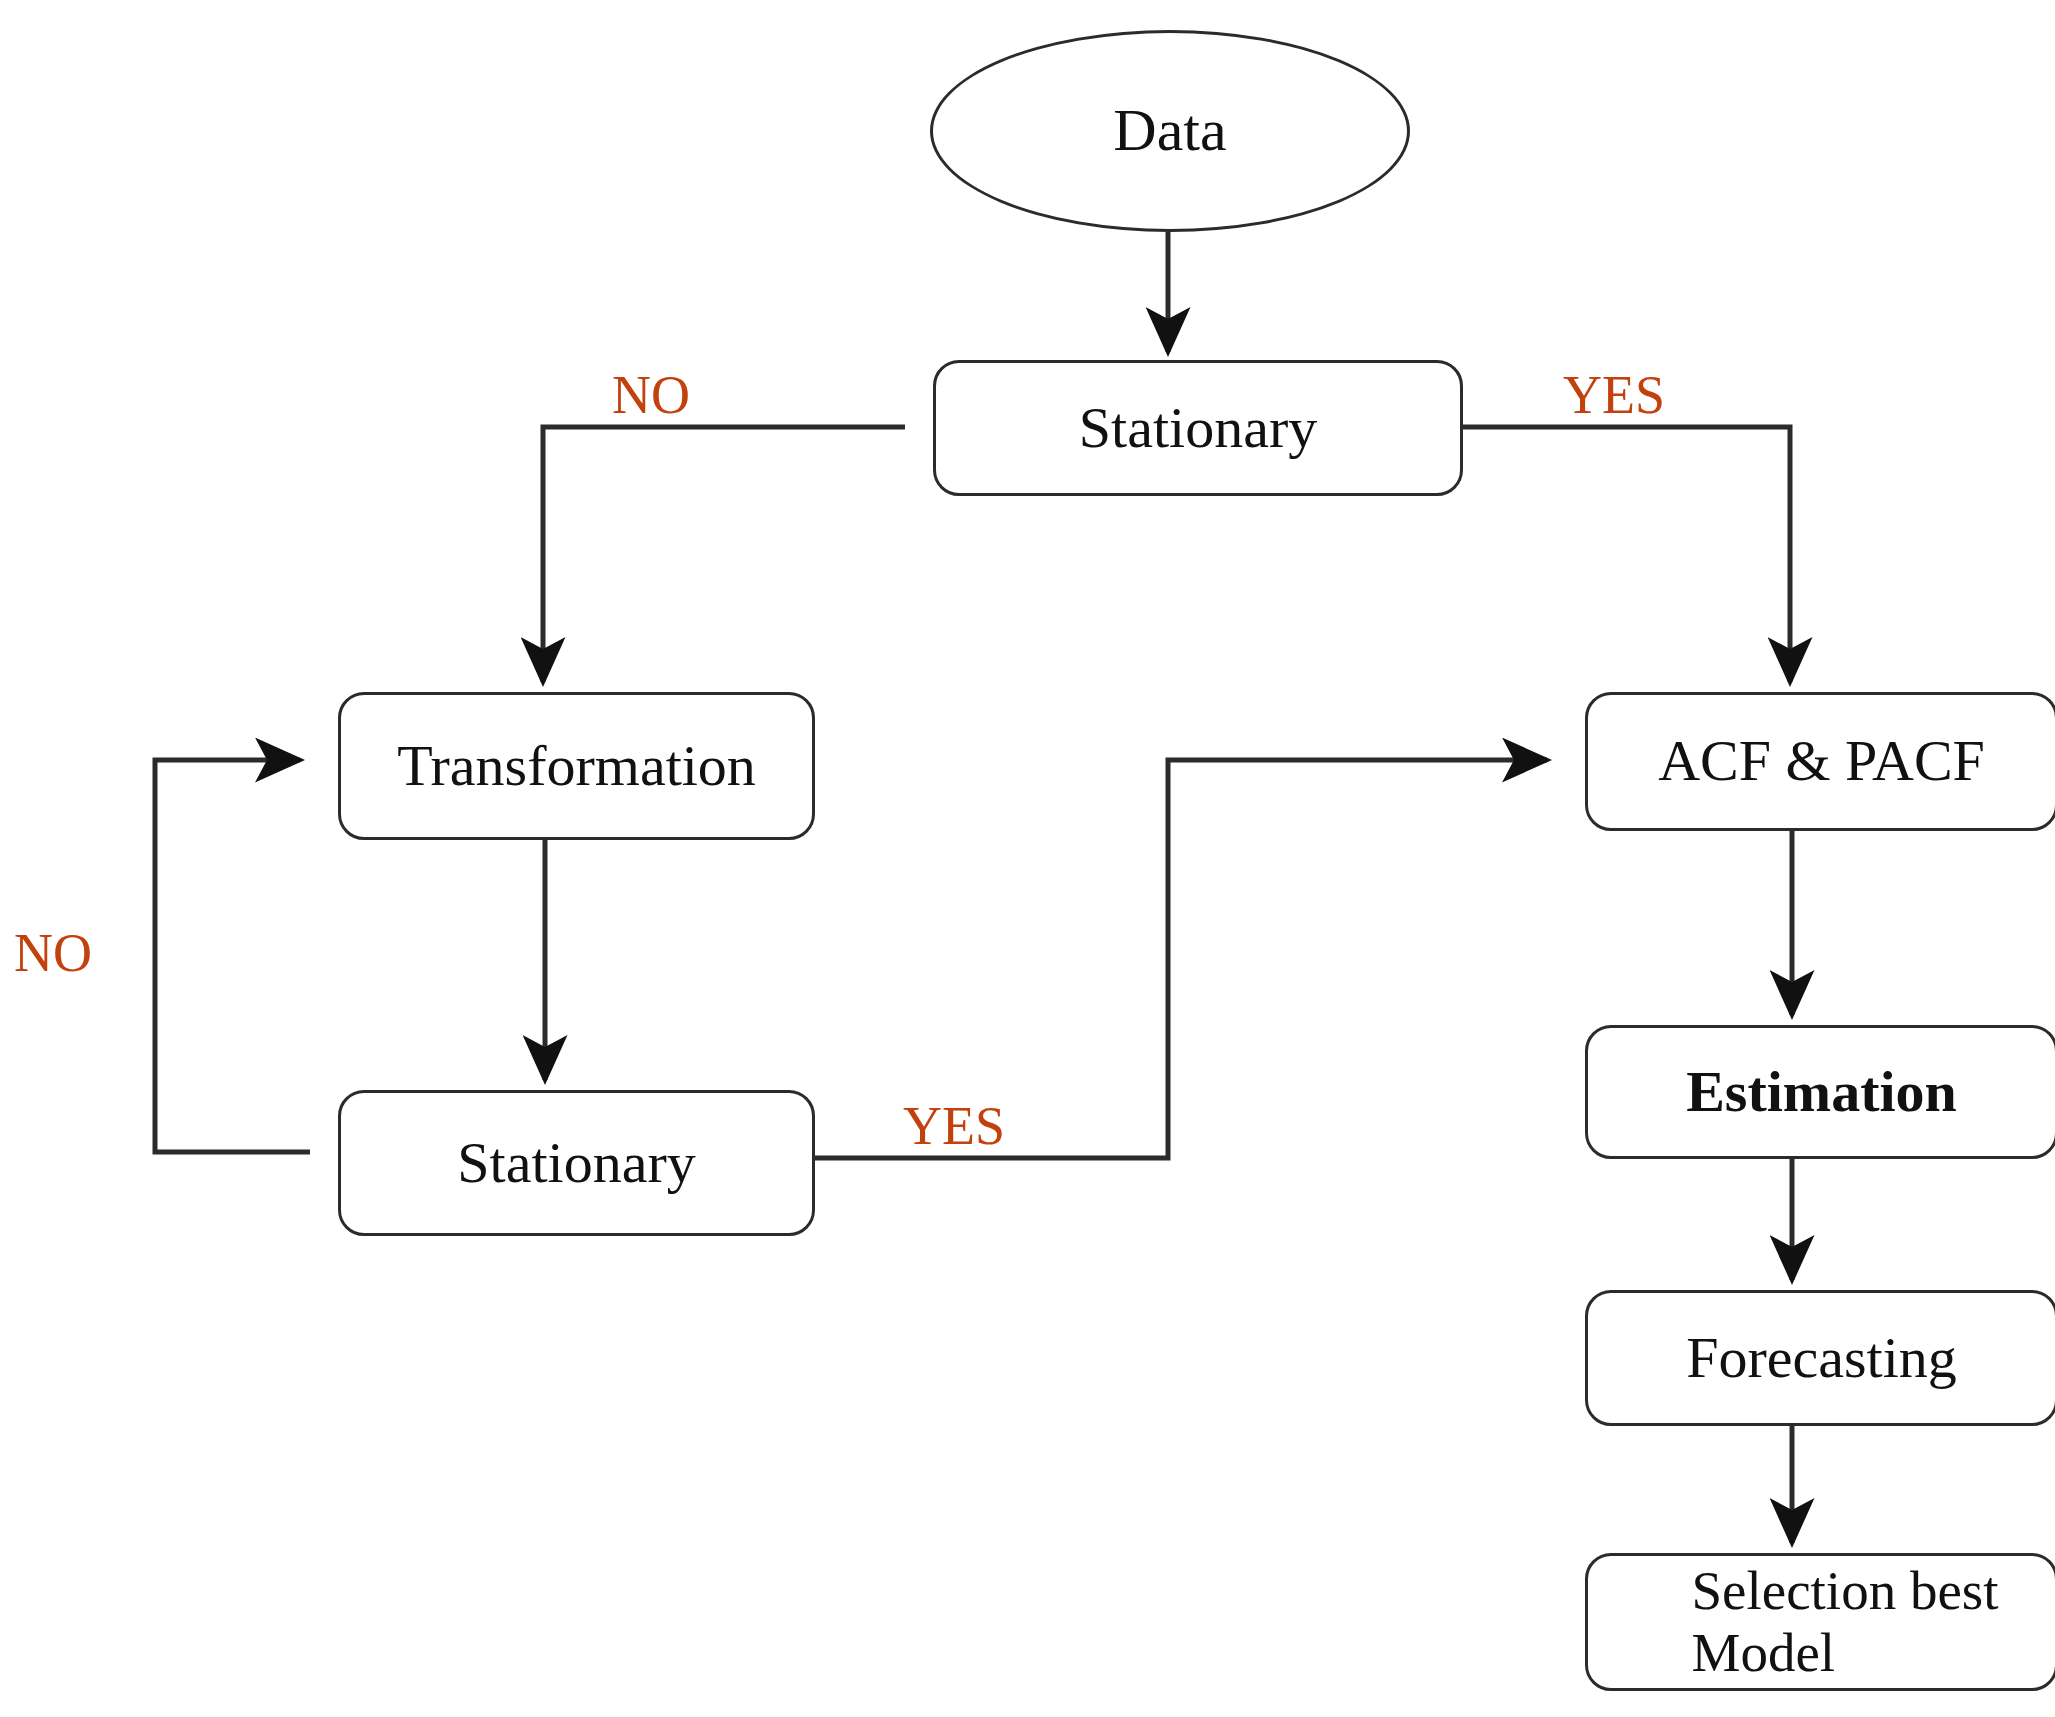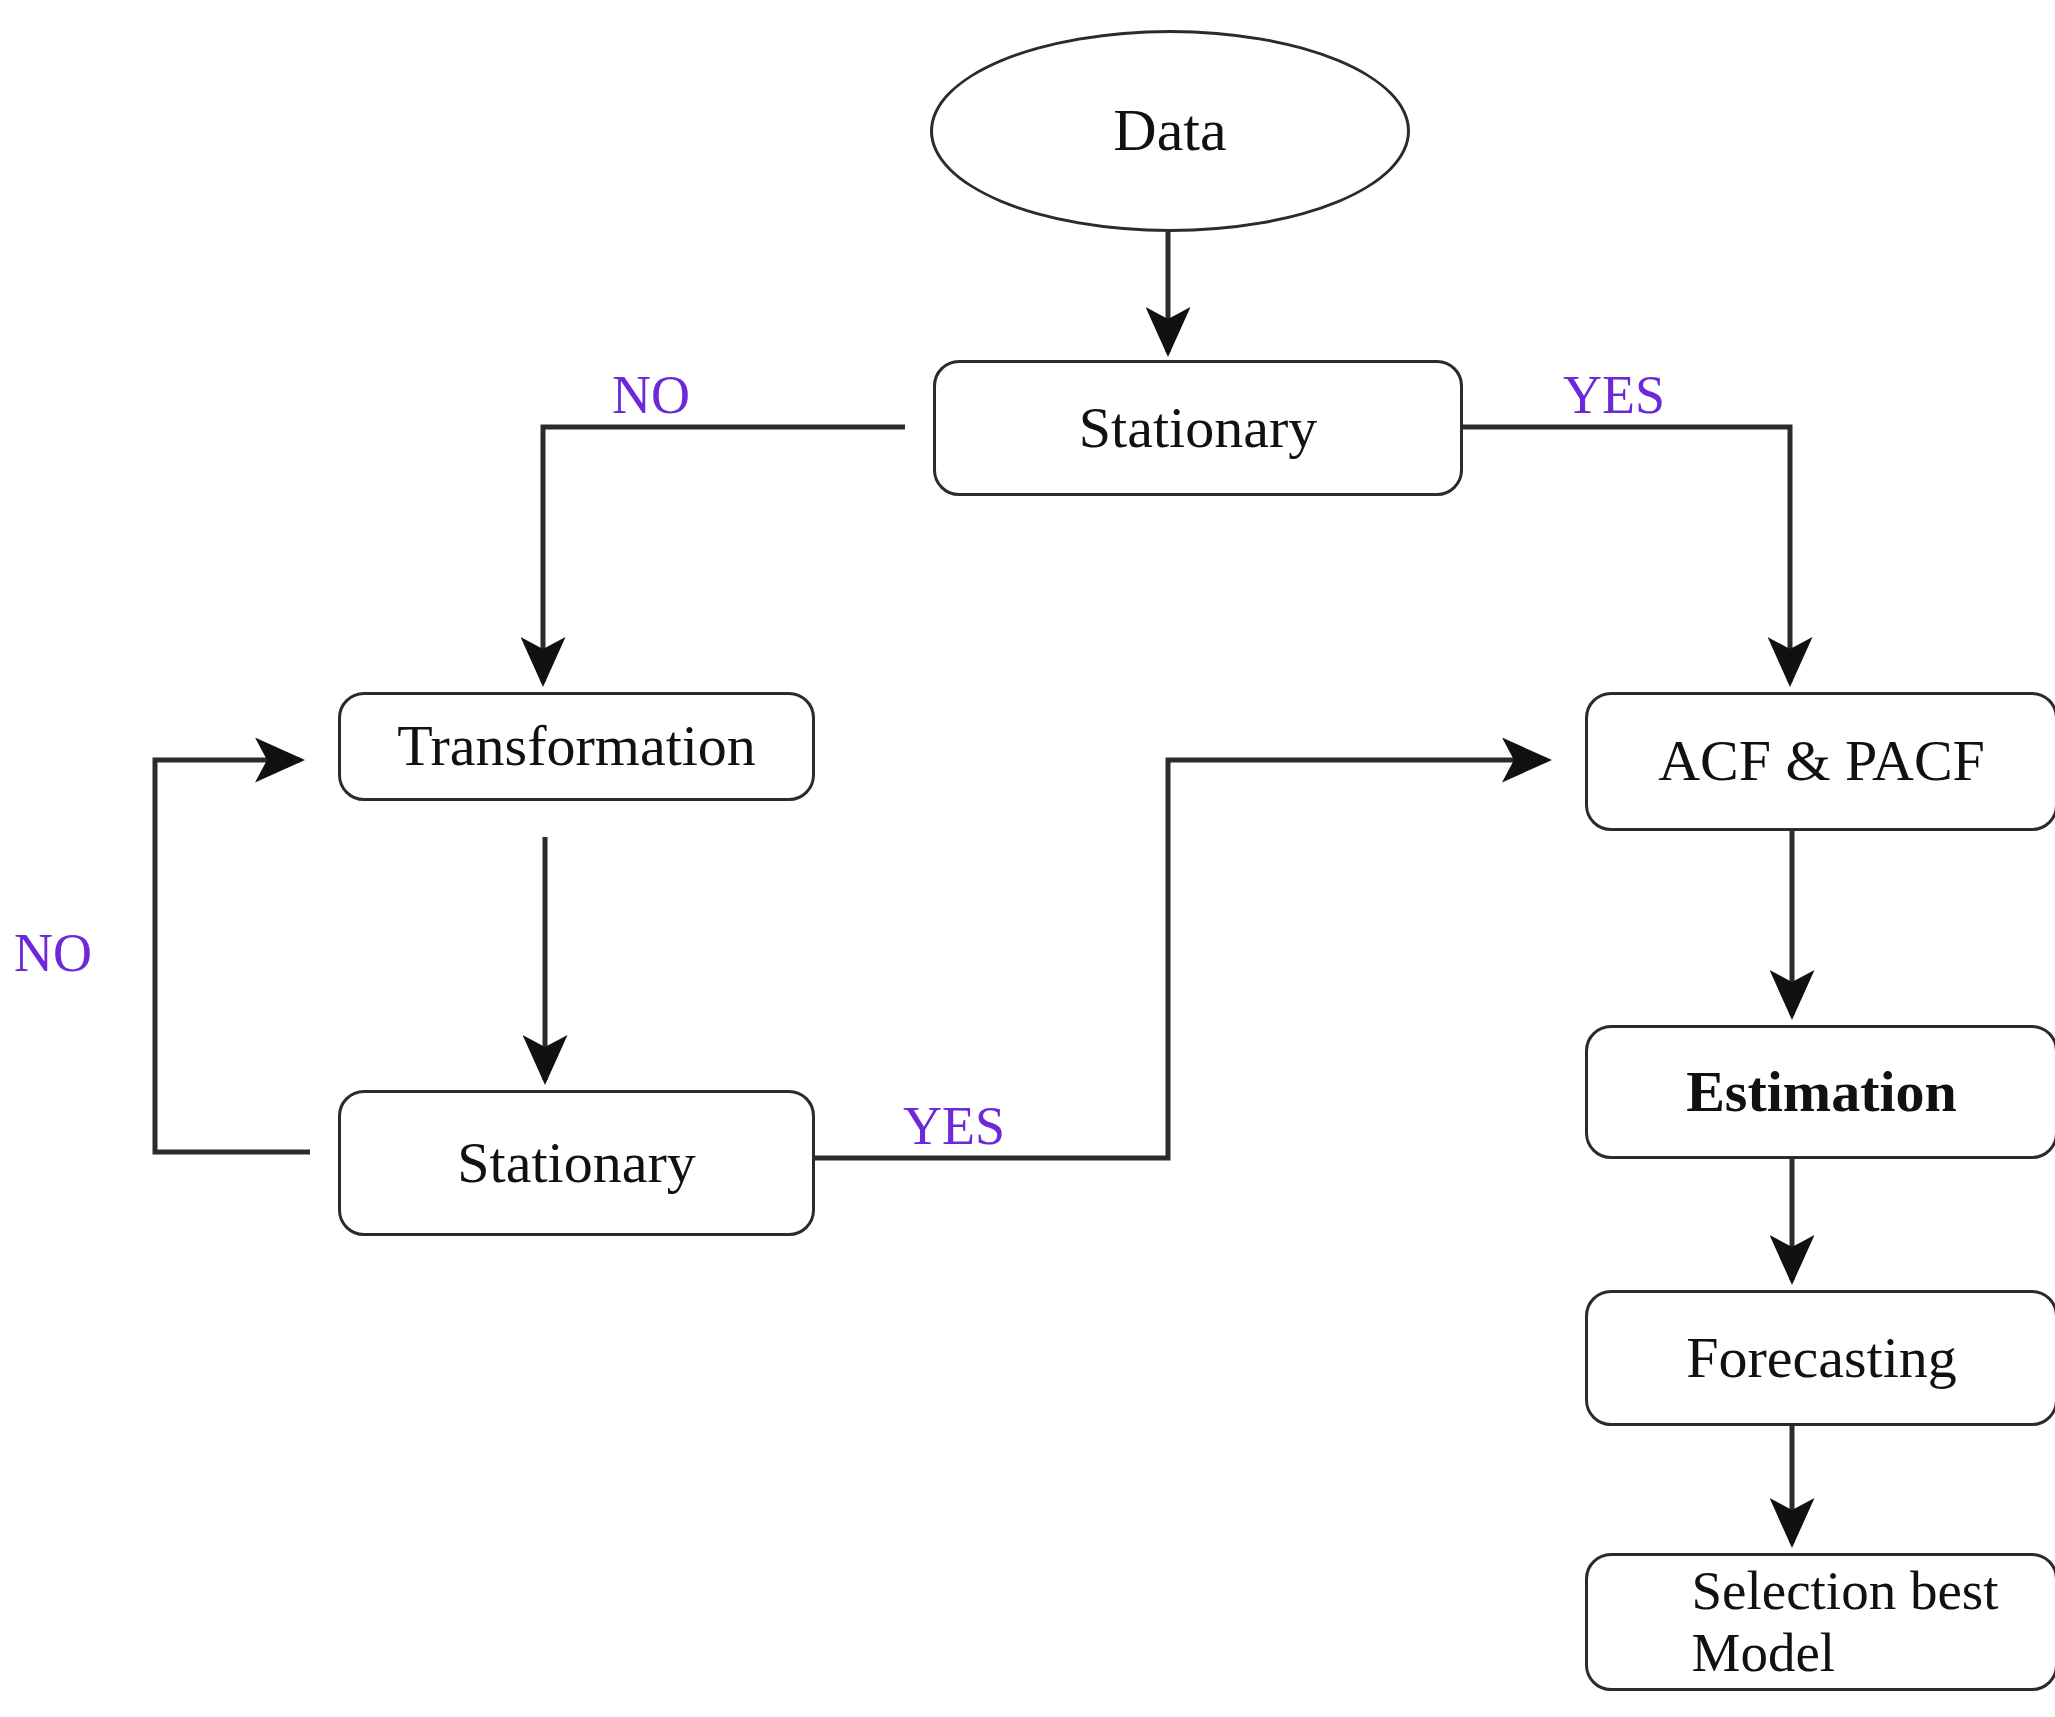--- a/index.html
+++ b/index.html
@@ -43,30 +43,30 @@
     border-radius: 50%;
     border-width: 3px;
   }
   .node-label {
     display: block;
     white-space: pre-line;
     padding: 0 10px;
   }
   .edge-label {
     position: absolute;
-    color: #6d28d9;
+    color: #c2410c;
     white-space: nowrap;
     z-index: 3;
     background: transparent;
   }
 
   
   #node-data        { left: 930px;  top: 30px;   width: 480px; height: 202px; font-size: 60px; }
   #node-stationary-1{ left: 905px;  top: 360px;  width: 530px; height: 136px; font-size: 58px; }
-  #node-transform   { left: 310px;  top: 692px;  width: 477px; height: 109px; font-size: 58px; }
+  #node-transform   { left: 310px;  top: 692px;  width: 477px; height: 148px; font-size: 58px; }
   #node-acf-pacf    { left: 1557px; top: 692px;  width: 473px; height: 139px; font-size: 58px; }
   #node-stationary-2{ left: 310px;  top: 1090px; width: 477px; height: 146px; font-size: 58px; }
   #node-estimation  { left: 1557px; top: 1025px; width: 473px; height: 134px; font-size: 58px; font-weight: bold; }
   #node-forecasting { left: 1557px; top: 1290px; width: 473px; height: 136px; font-size: 58px; }
   #node-selection   { left: 1557px; top: 1553px; width: 473px; height: 138px; font-size: 55px; padding-left: 47px; }
 
   
   #label-no-top     { left: 612px;  top: 364px;  font-size: 54px; }
   #label-yes-top    { left: 1563px; top: 364px;  font-size: 54px; }
   #label-no-loop    { left: 14px;   top: 922px;  font-size: 54px; }

